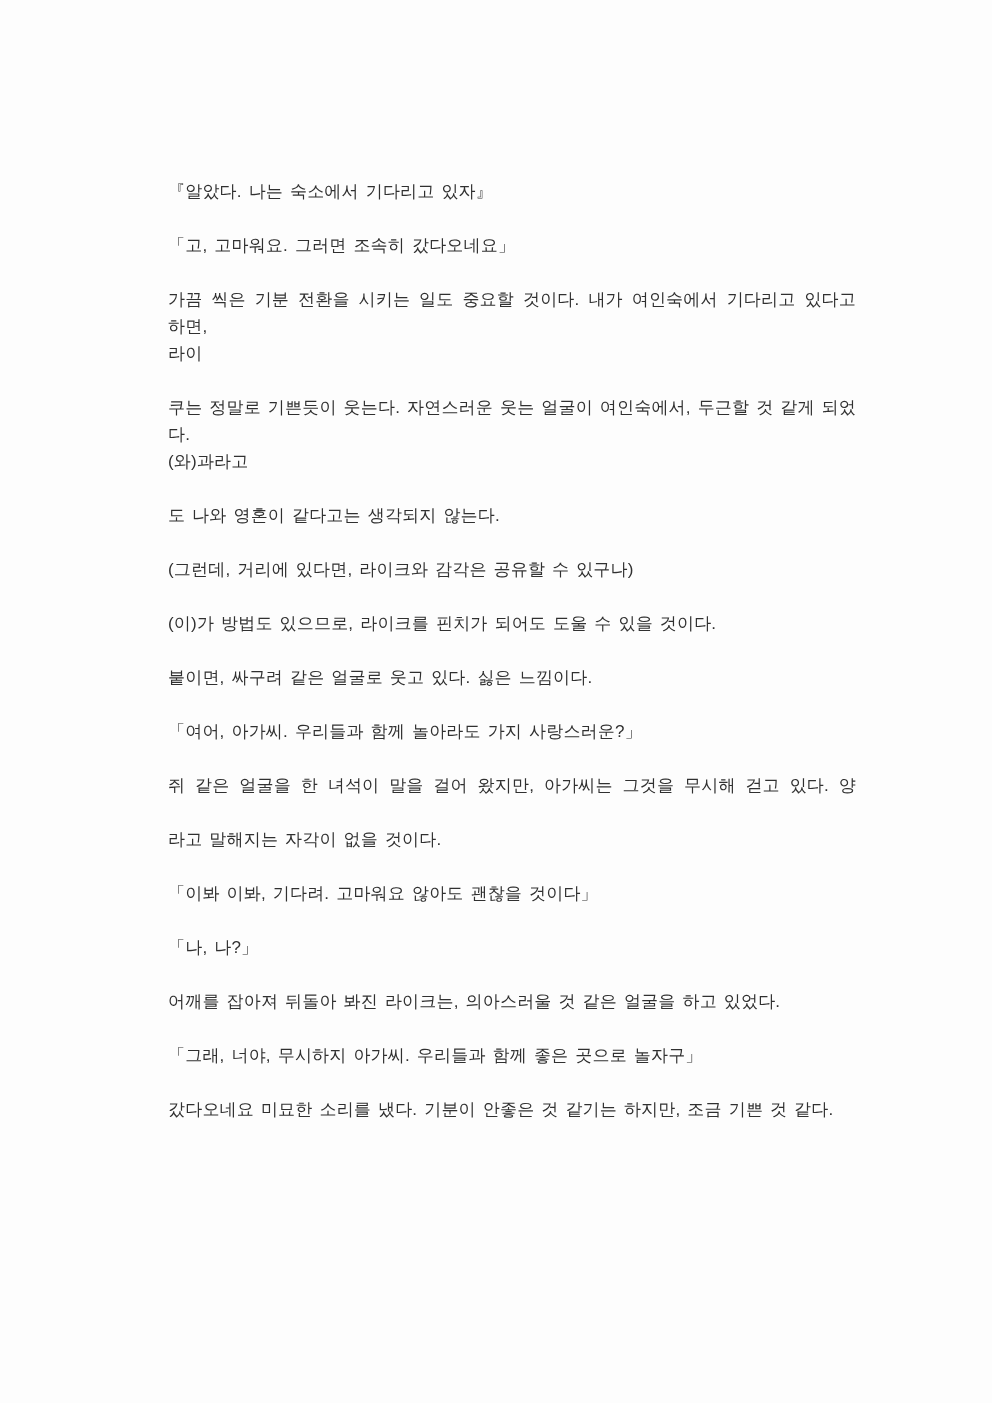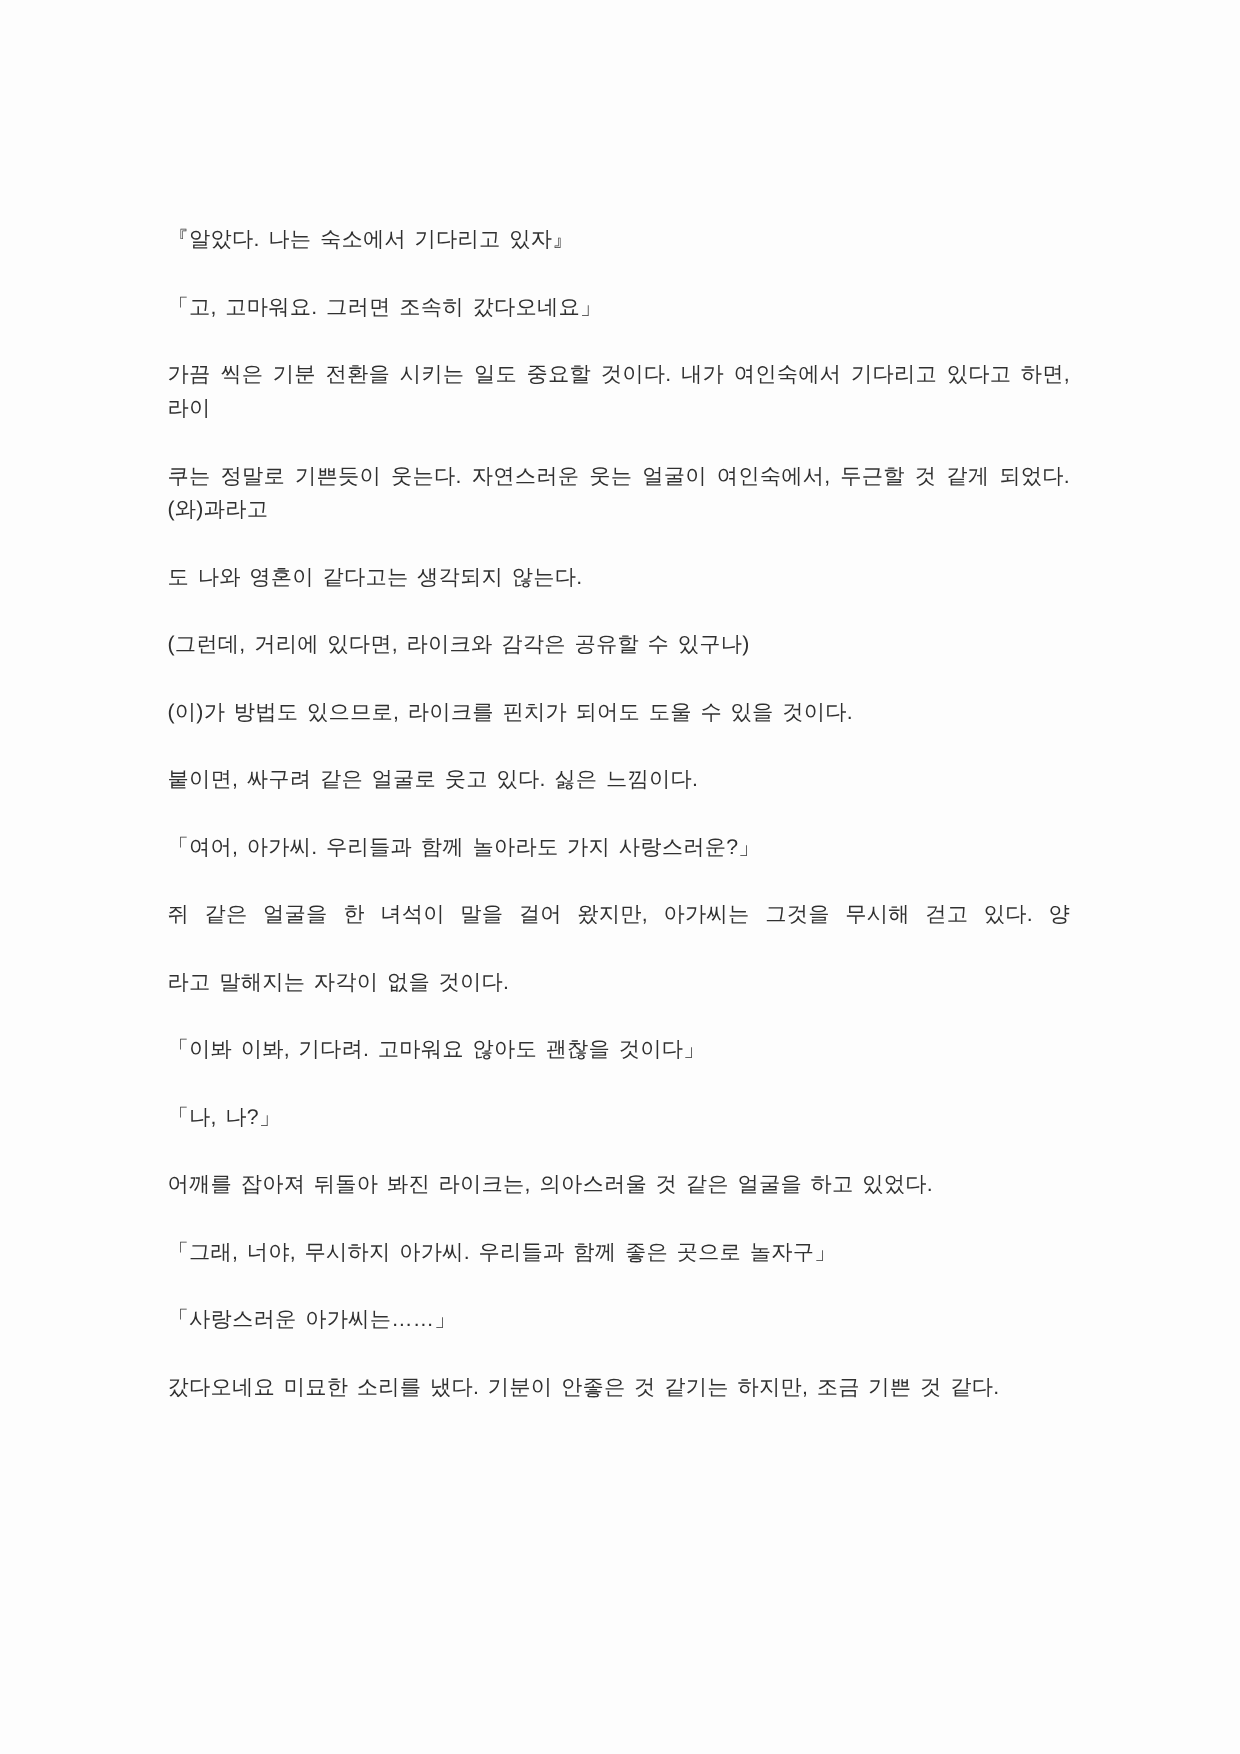--- a/index.html
+++ b/index.html
@@ -20,20 +20,21 @@
   .para {
     margin: 0 0 27px 0;
     padding: 0;
   }
   .line {
     display: block;
     line-height: 27px;
     letter-spacing: 0.2px;
     word-spacing: 2px;
     white-space: normal;
+    margin-left: 34px;
   }
   
   .line.stretch {
     text-align: justify;
     text-align-last: justify;
     word-spacing: 2px;
   }
 </style>
 </head>
 <body>
@@ -97,21 +98,18 @@
   </p>
 
   <p class="para">
     <span class="line">어깨를 잡아져 뒤돌아 봐진 라이크는, 의아스러울 것 같은 얼굴을 하고 있었다.</span>
   </p>
 
   <p class="para">
     <span class="line">「그래, 너야, 무시하지 아가씨. 우리들과 함께 좋은 곳으로 놀자구」</span>
   </p>
 
-  <p class="para">
-    <span class="line">「사랑스러운 아가씨는……」</span>
-  </p>
 
   <p class="para">
     <span class="line">갔다오네요 미묘한 소리를 냈다. 기분이 안좋은 것 같기는 하지만, 조금 기쁜 것 같다.</span>
   </p>
 
 </main>
 
 </body></html>

